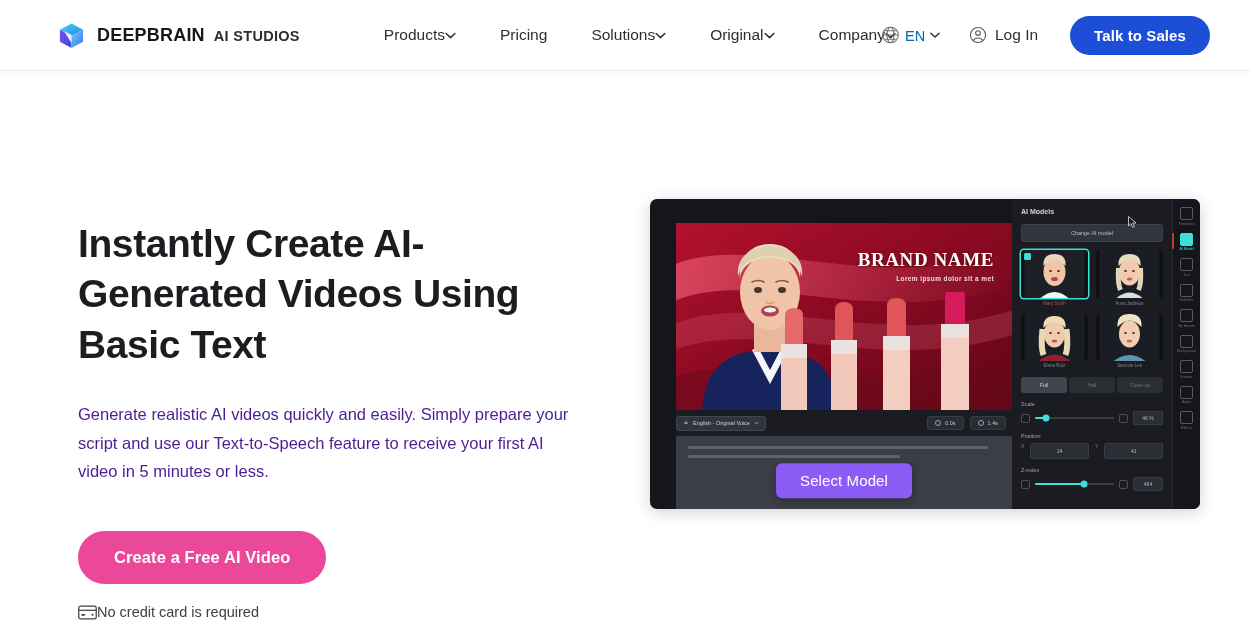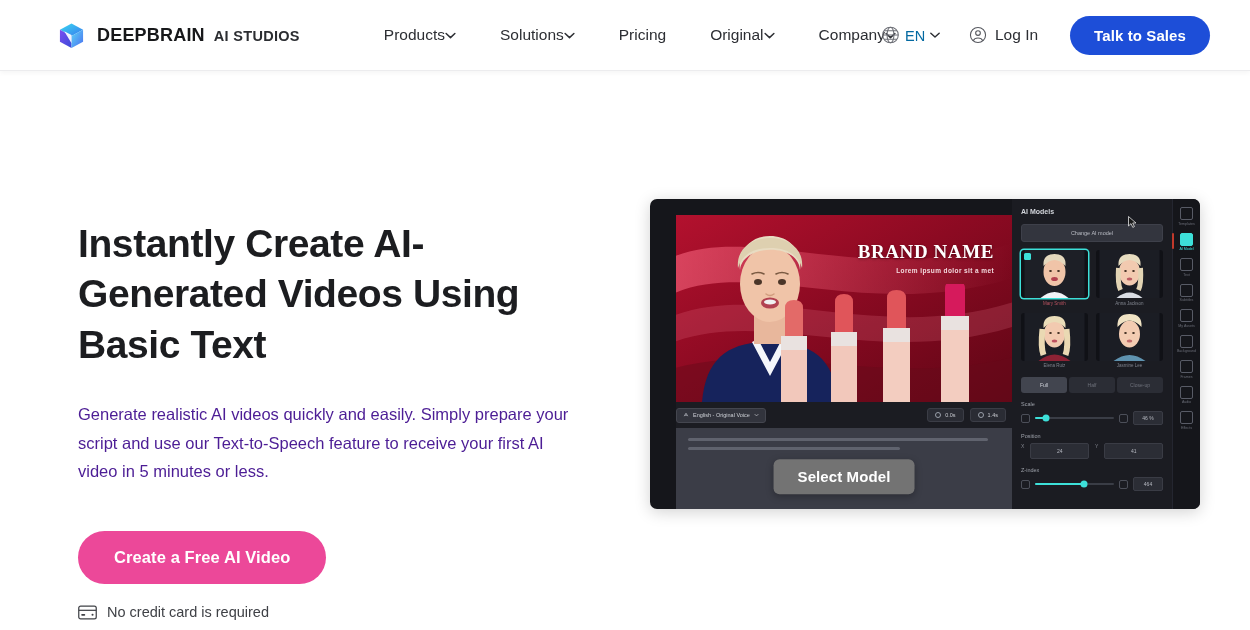--- a/index.html
+++ b/index.html
@@ -104,40 +104,40 @@
     font-size:16.5px;
     font-weight:700;
     border:none;
     border-radius:30px;
     padding:17px 36px;
     cursor:pointer;
     letter-spacing:.1px;
   }
   .nocard{
     margin-top:20px;
-    display:flex; align-items:center; gap:10px;
+    display:flex; align-items:center; gap:0;
     font-size:14.5px; color:#3f4146;
   }
   .card-ico{ width:19px; height:15px; display:block; }
 
   
   .mock{
     width:550px; height:310px;
     flex:0 0 550px;
     background:#15161b;
     border-radius:7px;
     display:flex;
     overflow:hidden;
     position:relative;
     box-shadow:0 3px 16px rgba(0,0,0,.18);
   }
   .mock-main{
     flex:1 1 auto;
     display:flex; flex-direction:column;
-    padding:16px 0 0 26px;
+    padding:24px 0 0 26px;
     min-width:0;
     position:relative;
   }
   .stage{
     height:187px;
     position:relative;
     overflow:hidden;
     background:#8d0d22;
   }
   .stage-bg{ position:absolute; inset:0; }
@@ -209,24 +209,24 @@
     border-radius:2px;
     margin-bottom:6px;
     opacity:.75;
   }
   .script-line.w1{ width:96%; }
   .script-line.w2{ width:68%; }
   .select-model{
     position:absolute;
     left:50%; top:50%;
     transform:translate(-50%,-28%);
-    background:#737373;
+    background:#8b5cf6;
     color:#ffffff;
     font-size:15px;
-    font-weight:700;
+    font-weight:400;
     border:none;
     border-radius:6px;
     padding:9px 24px;
     cursor:pointer;
     letter-spacing:.1px;
     white-space:nowrap;
     box-shadow:0 2px 7px rgba(0,0,0,.25);
   }
 
   
@@ -360,29 +360,29 @@
   <div class="nav-links">
     <div class="nav-link">
       <span>Products</span>
       <span>
         <svg class="caret" viewBox="0 0 12 8">
             <path d="M1 1.8 L6 6.4 L11 1.8" fill="none" stroke="#2c2e33" stroke-width="1.7" stroke-linecap="round" stroke-linejoin="round"></path>
           </svg>
       </span>
     </div>
     <div class="nav-link">
+      <span>Pricing</span>
+    </div>
+    <div class="nav-link">
       <span>Solutions</span>
       <span>
         <svg class="caret" viewBox="0 0 12 8">
             <path d="M1 1.8 L6 6.4 L11 1.8" fill="none" stroke="#2c2e33" stroke-width="1.7" stroke-linecap="round" stroke-linejoin="round"></path>
           </svg>
       </span>
-    </div>
-    <div class="nav-link">
-      <span>Pricing</span>
     </div>
     <div class="nav-link">
       <span>Original</span>
       <span>
         <svg class="caret" viewBox="0 0 12 8">
             <path d="M1 1.8 L6 6.4 L11 1.8" fill="none" stroke="#2c2e33" stroke-width="1.7" stroke-linecap="round" stroke-linejoin="round"></path>
           </svg>
       </span>
     </div>
     <div class="nav-link">

